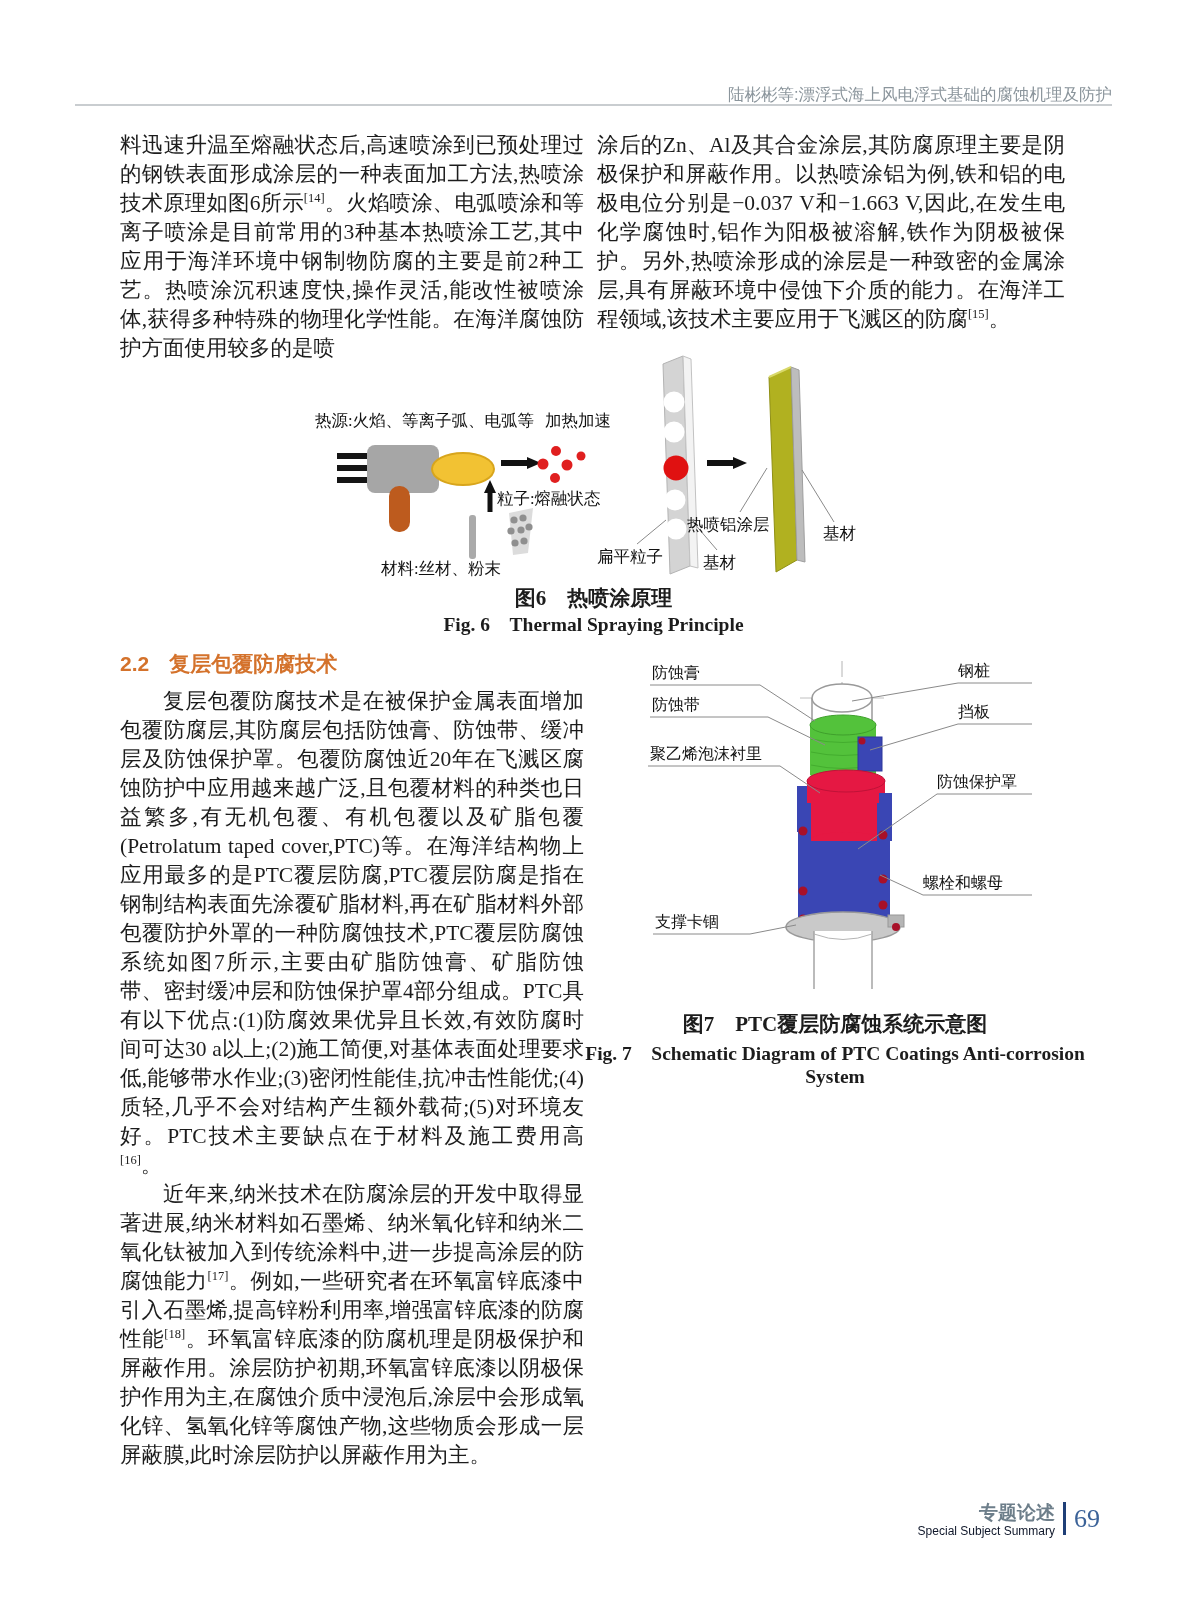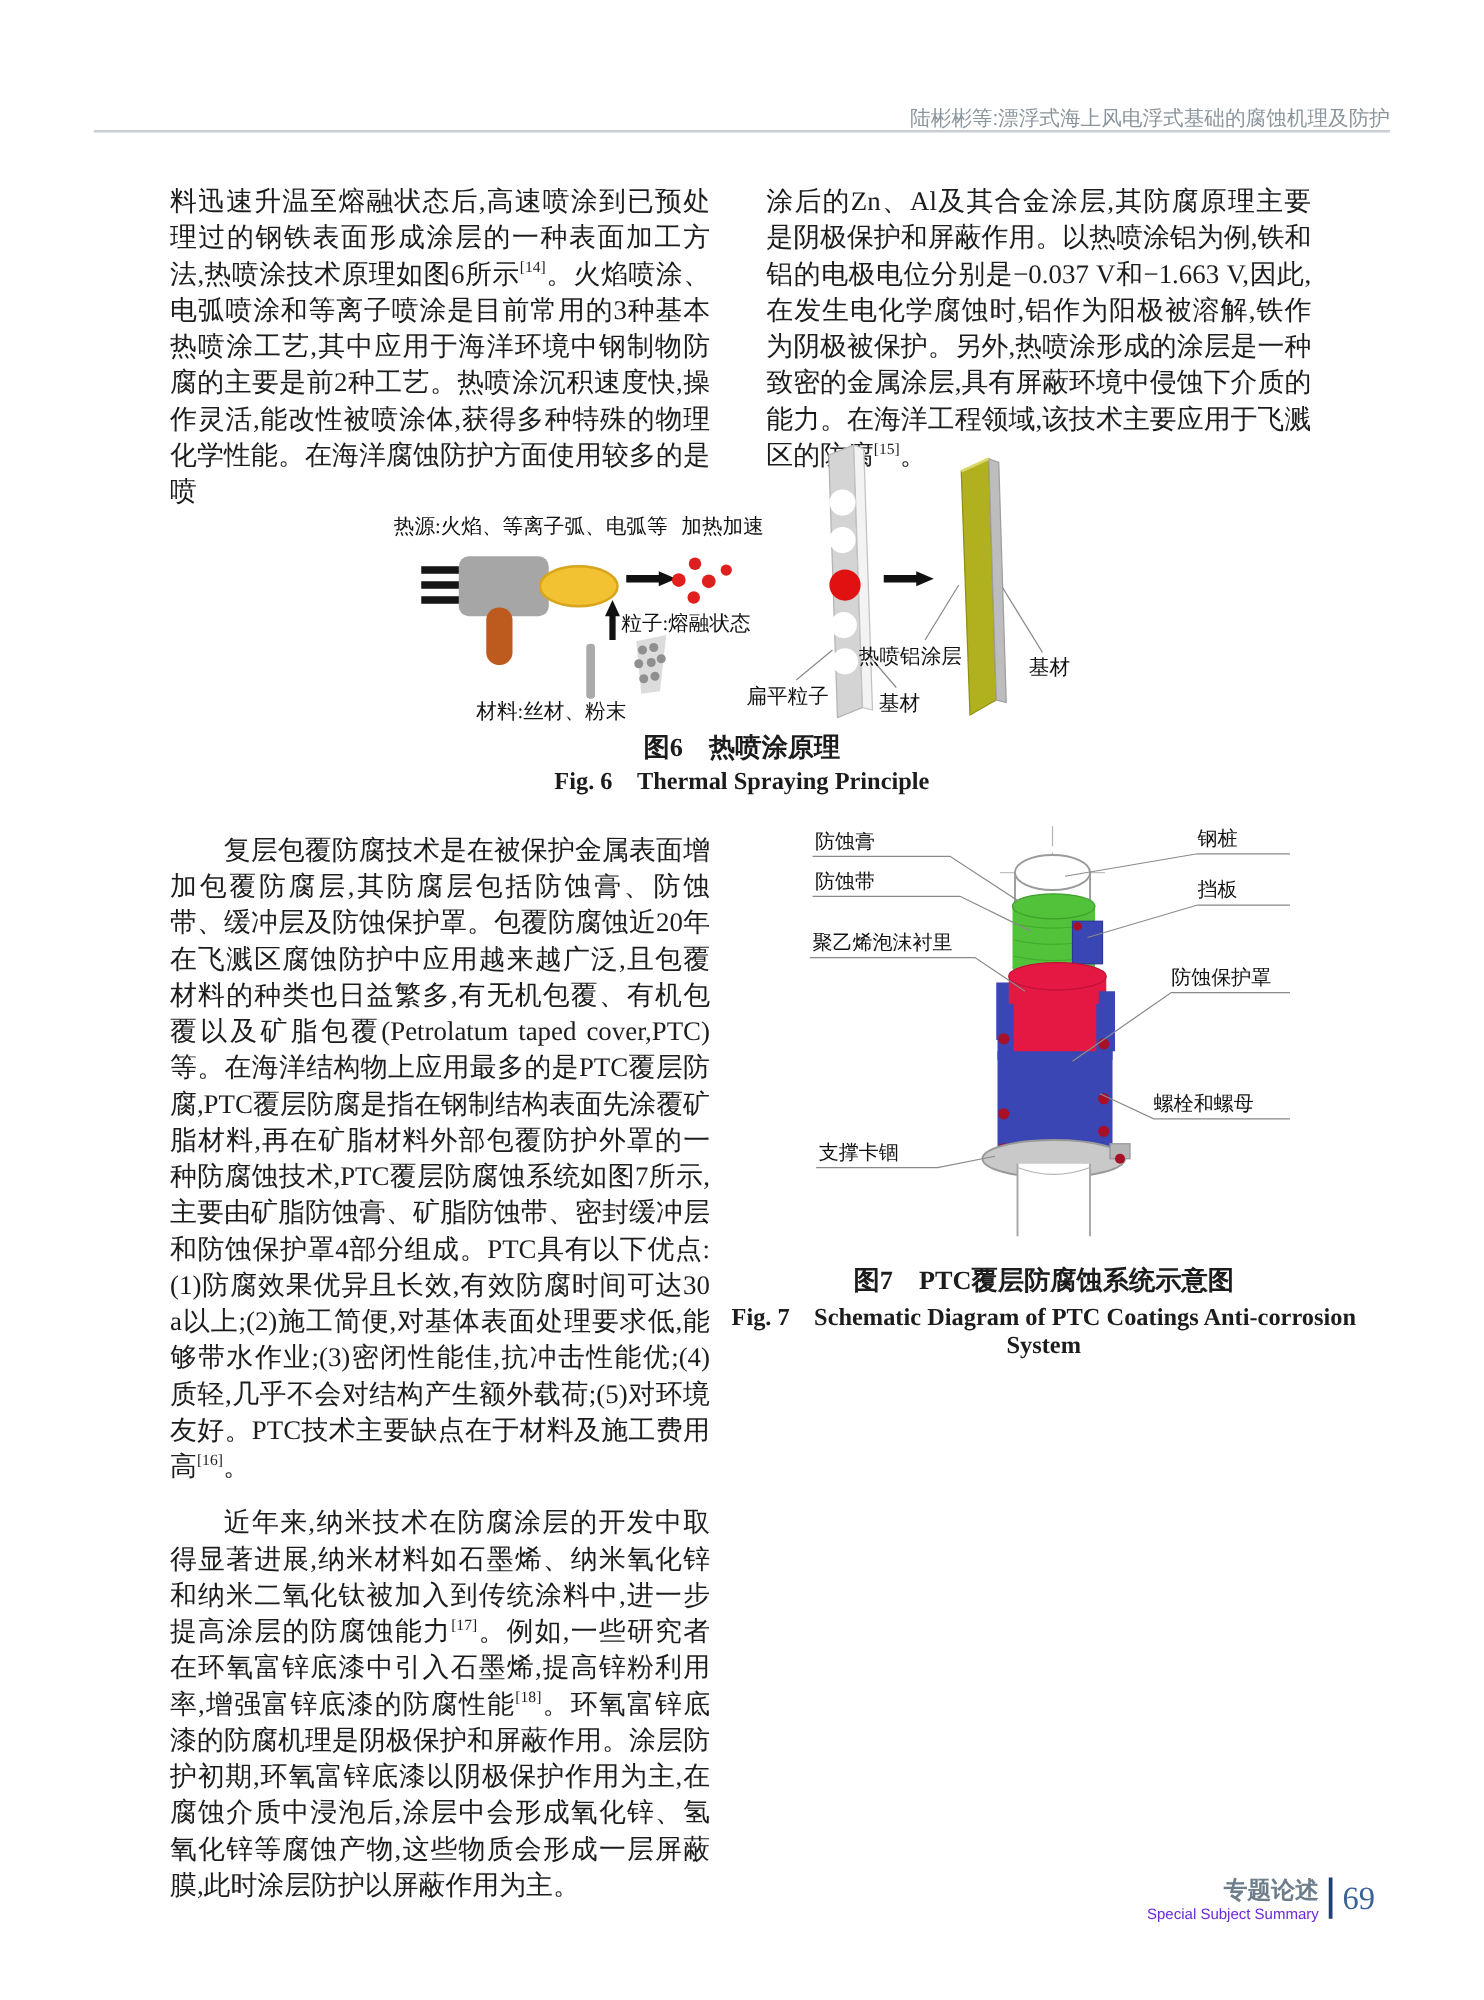--- a/index.html
+++ b/index.html
@@ -2,37 +2,37 @@
 <html><head>
 <meta charset="utf-8">
 <style>
   html,body{margin:0;padding:0;}
   body{
     width:1187px;height:1600px;background:#ffffff;position:relative;
     font-family:"Liberation Serif","DejaVu Serif",serif;color:#1c1c1c;
     overflow:hidden;
   }
   .abs{position:absolute;}
-  .para{font-size:21.5px;line-height:29px;text-align:justify;margin:16px;}
+  .para{font-size:21.5px;line-height:29px;text-align:justify;margin:0;}
   .para.indent{text-indent:2em;}
   sup.ref{font-size:12.5px;vertical-align:super;line-height:0;}
   .hairline{background:#c9cdd0;height:2px;}
   .header-title{font-family:"Liberation Sans","DejaVu Sans",sans-serif;
     font-size:16.5px;color:#8b959c;white-space:nowrap;}
   .sec-head{font-family:"Liberation Sans","DejaVu Sans",sans-serif;
     font-weight:bold;font-size:21px;color:#d4722b;margin:0 0 9px 0;}
   .sec-head .num{margin-right:20px;}
   .cap-cn{font-weight:bold;font-size:21px;text-align:center;}
   .cap-en{font-weight:bold;font-size:19.5px;text-align:center;}
   .fig-label{position:absolute;font-size:16.5px;white-space:nowrap;color:#111;}
   .fig7-label{position:absolute;font-size:16px;white-space:nowrap;color:#111;}
   .footer-cn{font-family:"Liberation Sans","DejaVu Sans",sans-serif;
     font-weight:bold;font-size:19px;color:#6d7e8a;text-align:right;line-height:22px;}
   .footer-en{font-family:"Liberation Sans","DejaVu Sans",sans-serif;
-    font-size:12px;color:#6d28d9;text-align:center;line-height:14px;}
+    font-size:12px;color:#0f172a;text-align:center;line-height:14px;}
   .footer-bar{width:3px;height:33px;background:#1f3f77;}
   .footer-num{font-size:26px;color:#3b6298;line-height:33px;}
 </style>
 </head>
 <body>
 
 <div class="abs header-title" style="top:84px;right:75px;">陆彬彬等:漂浮式海上风电浮式基础的腐蚀机理及防护</div>
 <div class="abs hairline" style="top:104px;left:75px;width:1037px;"></div>
 
 <div class="abs" style="top:131px;left:120px;width:464px;">
@@ -123,20 +123,21 @@
   <div class="fig-label" style="left:312px;top:196px;">扁平粒子</div>
   <div class="fig-label" style="left:418px;top:202px;">基材</div>
   <div class="fig-label" style="left:402px;top:164px;">热喷铝涂层</div>
   <div class="fig-label" style="left:538px;top:173px;">基材</div>
 </div>
 
 <div class="abs cap-cn" style="top:584px;left:0;width:1187px;">图6　热喷涂原理</div>
 <div class="abs cap-en" style="top:611px;left:0;width:1187px;">Fig. 6　Thermal Spraying Principle</div>
 
 <div class="abs" style="top:650px;left:120px;width:464px;">
+  <h3 class="sec-head"><span class="num">2.2</span><span>复层包覆防腐技术</span></h3>
   <p class="para indent"><span>复层包覆防腐技术是在被保护金属表面增加包覆防腐层,其防腐层包括防蚀膏、防蚀带、缓冲层及防蚀保护罩。包覆防腐蚀近20年在飞溅区腐蚀防护中应用越来越广泛,且包覆材料的种类也日益繁多,有无机包覆、有机包覆以及矿脂包覆(Petrolatum taped cover,PTC)等。在海洋结构物上应用最多的是PTC覆层防腐,PTC覆层防腐是指在钢制结构表面先涂覆矿脂材料,再在矿脂材料外部包覆防护外罩的一种防腐蚀技术,PTC覆层防腐蚀系统如图7所示,主要由矿脂防蚀膏、矿脂防蚀带、密封缓冲层和防蚀保护罩4部分组成。PTC具有以下优点:(1)防腐效果优异且长效,有效防腐时间可达30 a以上;(2)施工简便,对基体表面处理要求低,能够带水作业;(3)密闭性能佳,抗冲击性能优;(4)质轻,几乎不会对结构产生额外载荷;(5)对环境友好。PTC技术主要缺点在于材料及施工费用高</span><sup class="ref">[16]</sup><span>。</span></p>
   <p class="para indent"><span>近年来,纳米技术在防腐涂层的开发中取得显著进展,纳米材料如石墨烯、纳米氧化锌和纳米二氧化钛被加入到传统涂料中,进一步提高涂层的防腐蚀能力</span><sup class="ref">[17]</sup><span>。例如,一些研究者在环氧富锌底漆中引入石墨烯,提高锌粉利用率,增强富锌底漆的防腐性能</span><sup class="ref">[18]</sup><span>。环氧富锌底漆的防腐机理是阴极保护和屏蔽作用。涂层防护初期,环氧富锌底漆以阴极保护作用为主,在腐蚀介质中浸泡后,涂层中会形成氧化锌、氢氧化锌等腐蚀产物,这些物质会形成一层屏蔽膜,此时涂层防护以屏蔽作用为主。</span></p>
 </div>
 
 <div class="abs" style="top:653px;left:600px;width:470px;height:340px;">
   <svg width="470" height="340" viewBox="0 0 470 340">
 
     <line x1="242" y1="8" x2="242" y2="336" stroke="#b4b4b4" stroke-width="1" stroke-dasharray="16 5 2 5"></line>
     <line x1="200" y1="45" x2="284" y2="45" stroke="#c0c0c0" stroke-width="1" stroke-dasharray="14 4 2 4"></line>
 

